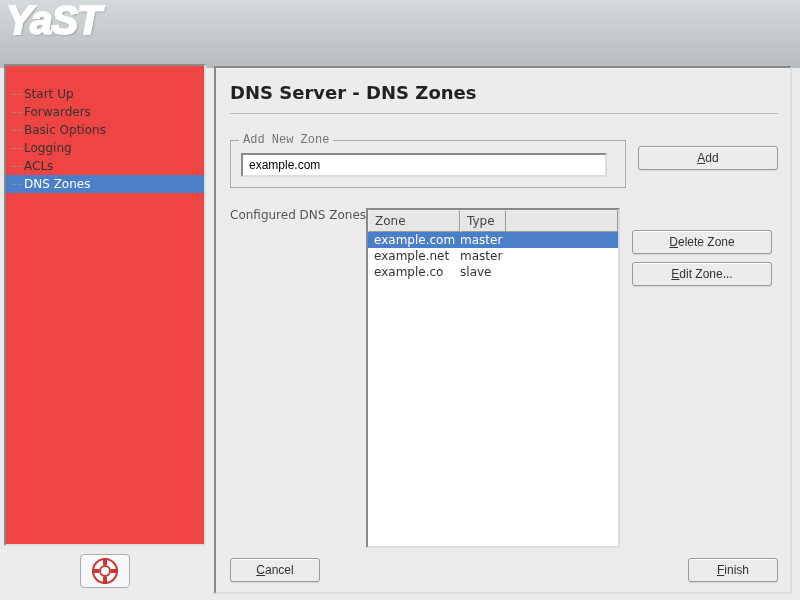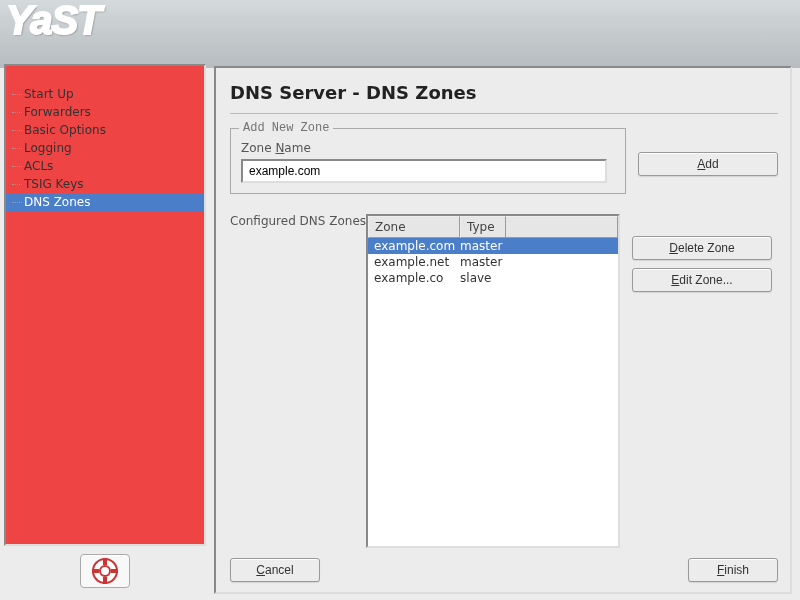--- a/index.html
+++ b/index.html
@@ -233,21 +233,20 @@
 
 <div class="main">
 
   <div class="side-panel">
     <div class="tree-box">
       <div class="tree-item">Start Up</div>
       <div class="tree-item">Forwarders</div>
       <div class="tree-item">Basic Options</div>
       <div class="tree-item">Logging</div>
       <div class="tree-item">ACLs</div>
-      <div class="tree-item">TSIG Keys</div>
       <div class="tree-item selected">DNS Zones</div>
     </div>
     <div class="help-area">
       <div class="help-btn">
         <svg width="28" height="28" viewBox="0 0 28 28">
           <circle cx="14" cy="14" r="12" fill="#fff" stroke="#c33" stroke-width="2"></circle>
           <circle cx="14" cy="14" r="5" fill="#fff" stroke="#c33" stroke-width="2"></circle>
           <rect x="12" y="1" width="4" height="7" fill="#c33"></rect>
           <rect x="12" y="20" width="4" height="7" fill="#c33"></rect>
           <rect x="1" y="12" width="7" height="4" fill="#c33"></rect>
@@ -261,23 +260,20 @@
     <div class="content-box">
 
       <h1 class="page-title">DNS Server - DNS Zones</h1>
       <div class="page-underline"></div>
 
       <div class="add-new-outer">
         <div class="groupbox" style="flex:1;">
           <div class="legend">Add New Zone</div>
           <div class="row">
             <div class="field" style="flex:1;">
-              <label>
-                <span>Zone </span><span class="u">N</span><span>ame</span>
-              </label>
               <input class="text" type="text" value="example.com" style="">
             </div>
           </div>
         </div>
         <div class="add-wrap">
           <button class="btn wide">
             <span class="u">A</span>
               <span>dd</span>
           </button>
         </div>

